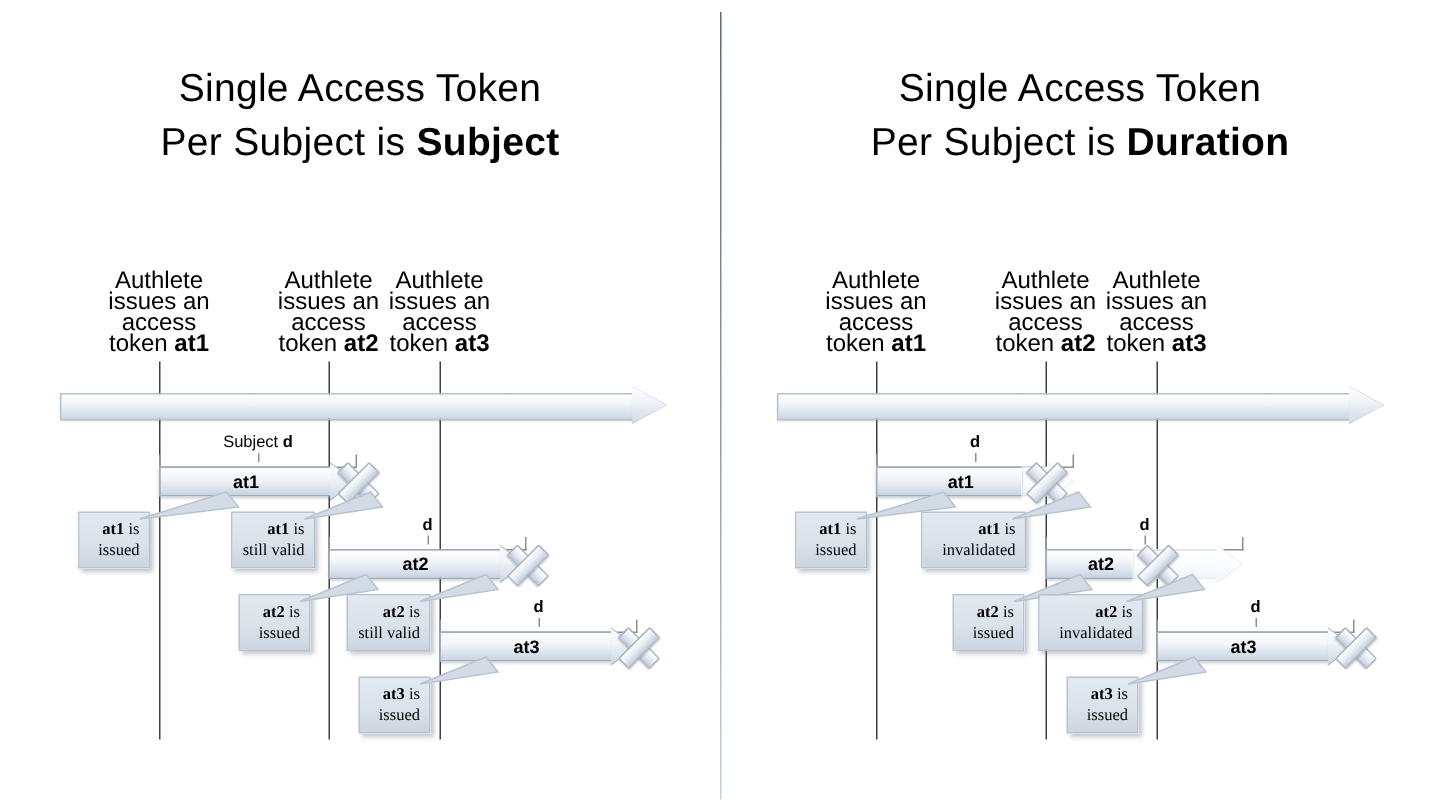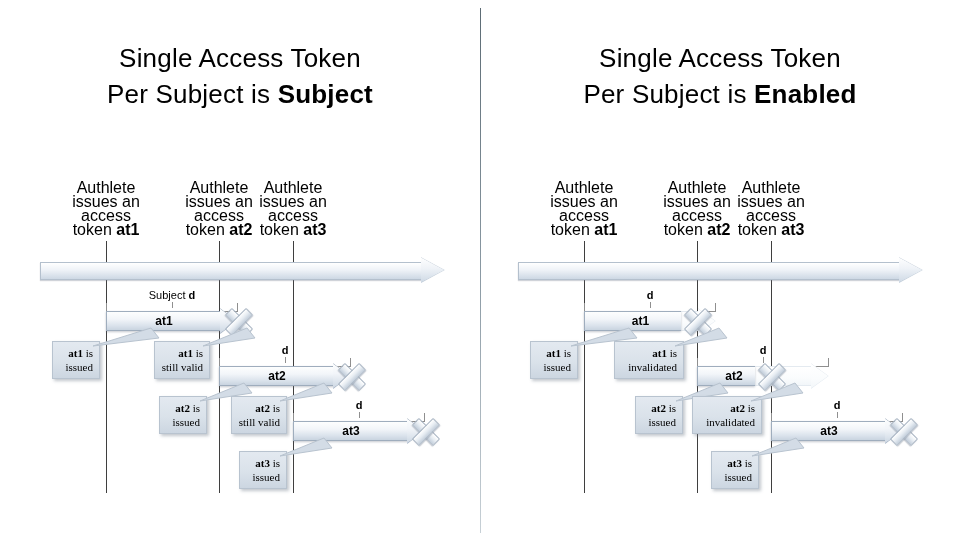--- a/index.html
+++ b/index.html
@@ -276,21 +276,21 @@
     </div>
 
   </div>
 
   <div class="divider"></div>
 
   <div class="panel right">
 
     <div class="title">
       <span>Single Access Token</span><br>
-      <span>Per Subject is </span><b>Enabled</b>
+      <span>Per Subject is </span><b>Duration</b>
     </div>
 
     <div class="col-head" style="left:56px;top:181px;">
       <span>Authlete</span><br>
       <span>issues an</span><br>
       <span>access</span><br>
       <span>token </span><b>at1</b>
     </div>
     <div class="col-head" style="left:169px;top:181px;">
       <span>Authlete</span><br>

